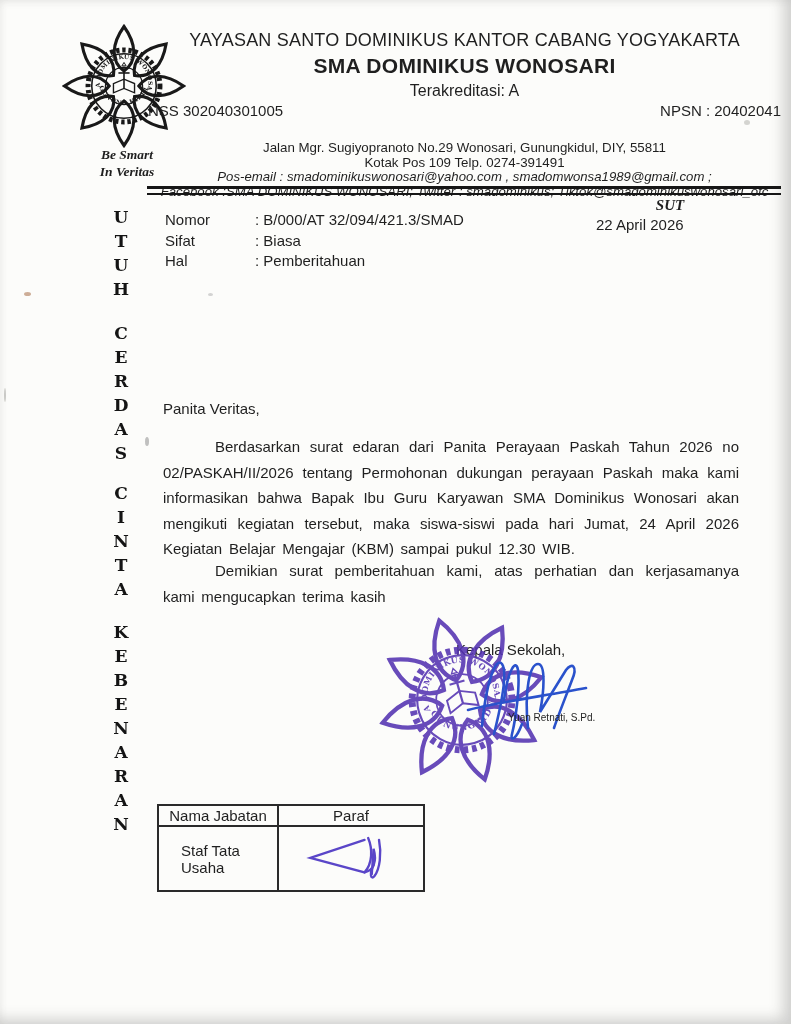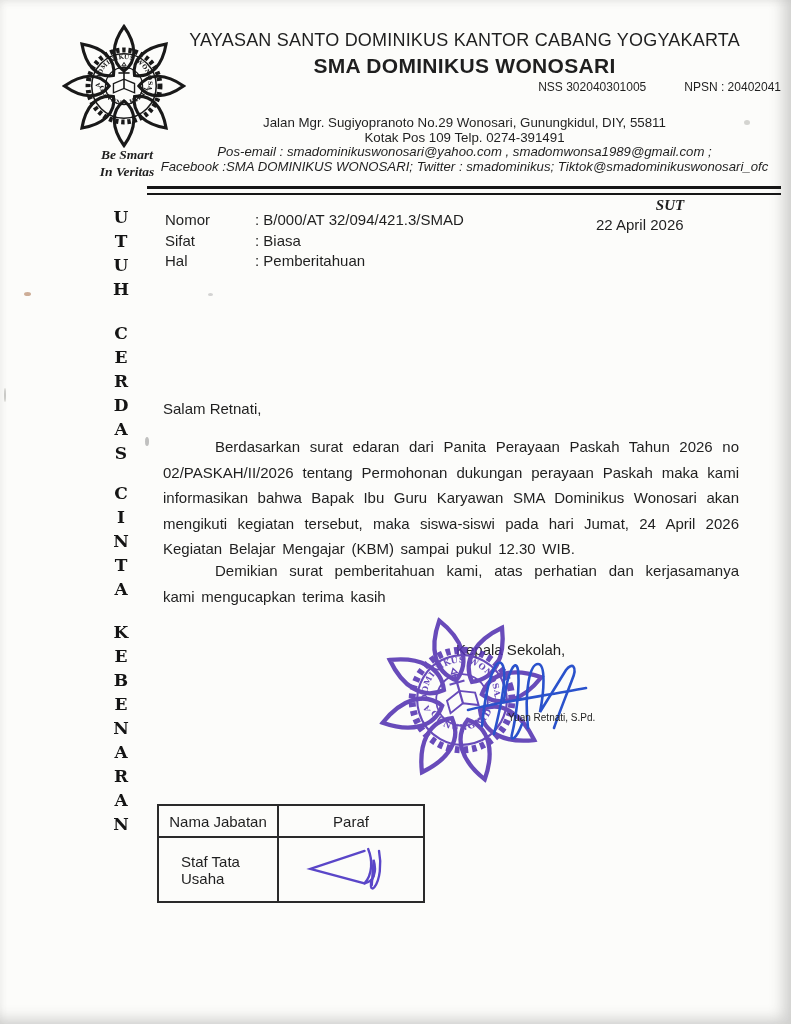--- a/index.html
+++ b/index.html
@@ -13,21 +13,21 @@
 
   
   .logo-box { position:absolute; left:62px; top:24px; width:124px; height:124px; }
   .motto { position:absolute; left:84px; top:146px; width:86px; text-align:center;
            font-family:"Liberation Serif", serif; font-style:italic; font-weight:bold;
            font-size:13.5px; line-height:17px; }
   .head { position:absolute; left:148px; top:30px; width:633px; text-align:center; }
   .head .l1 { font-size:18px; letter-spacing:.2px; }
   .head .l2 { font-size:21px; font-weight:bold; margin-top:3px; letter-spacing:.3px; }
   .head .l3 { font-size:16px; margin-top:4px; }
-  .head .l4 { font-size:12px; margin-top:2px; display:flex; justify-content:flex-end; gap:38px; }
+  .head .l4 { font-size:15px; margin-top:2px; display:flex; justify-content:space-between; gap:19px; }
   .head .l5 { font-size:13.3px; margin-top:21px; }
   .head .l6 { font-size:13.3px; }
   .head .it  { font-size:13.2px; font-style:italic; line-height:14.5px; }
   .rule { position:absolute; left:147px; top:186px; width:634px; height:9px;
           border-top:3.5px solid #161616; border-bottom:2.5px solid #161616; }
 
   
   .sut  { position:absolute; left:640px; top:197px; width:60px; text-align:center;
           font-family:Liberation Serif, serif; font-weight:bold; font-style:italic; font-size:15px; }
   .date { position:absolute; left:596px; top:216px; width:110px; font-size:15px; }
@@ -52,21 +52,21 @@
   
   .sig-title { position:absolute; left:456px; top:641px; font-size:15px; }
   .stamp-box { position:absolute; left:376px; top:614px; width:172px; height:172px;
                transform:rotate(-16deg); color:#5433b2; opacity:.88; }
   .sig-box { position:absolute; left:448px; top:638px; width:150px; height:118px; color:#2a52cc; }
   .sig-name { position:absolute; left:468px; top:712px; font-size:10px;margin-left:40px; }
 
   
   .ptable { position:absolute; left:157px; top:804px; border-collapse:collapse; font-size:15px; }
   .ptable th, .ptable td { border:2px solid #2a2a2a; font-weight:normal; }
-  .ptable th { width:120px; height:32px; text-align:center; padding:1px 4px; }
+  .ptable th { width:120px; height:21px; text-align:center; padding:1px 4px; }
   .ptable th + th { width:112px; }
   .ptable td { height:52px; padding:2px 22px; }
   .ptable td.paraf-cell { text-align:center; vertical-align:middle; color:#5a46c8; }
 
   
   .speck { position:absolute; border-radius:50%; }
   .sp1 { left:24px; top:292px; width:7px;  height:4px; background:#b98c6c; opacity:.7; }
   .sp2 { left:4px;  top:388px; width:2px;  height:14px; background:#9a9a96; opacity:.5; }
   .sp3 { left:145px;top:437px; width:4px;  height:9px; background:#777; opacity:.45; }
   .sp4 { left:208px;top:293px; width:5px;  height:3px; background:#aaa; opacity:.5; }
@@ -117,20 +117,21 @@
     </svg>
   </div>
   <div class="motto">
     <div>Be Smart</div>
     <div>In Veritas</div>
   </div>
 
   <div class="head">
     <div class="l1">YAYASAN SANTO DOMINIKUS KANTOR CABANG YOGYAKARTA</div>
     <div class="l2">SMA DOMINIKUS WONOSARI</div>
+    <div class="l3">Terakreditasi: A</div>
     <div class="l4">
       <span>NSS 302040301005</span>
       <span>NPSN : 20402041</span>
     </div>
     <div class="l5">Jalan  Mgr. Sugiyopranoto No.29 Wonosari, Gunungkidul, DIY,  55811</div>
     <div class="l6">Kotak Pos 109 Telp. 0274-391491</div>
     <div class="it">Pos-email : smadominikuswonosari@yahoo.com , smadomwonsa1989@gmail.com ;</div>
     <div class="it">Facebook :SMA DOMINIKUS WONOSARI; Twitter : smadominikus; Tiktok@smadominikuswonosari_ofc</div>
   </div>
   <div class="rule"></div>
@@ -152,21 +153,21 @@
       <span class="val">: Pemberitahuan</span>
     </div>
   </div>
 
   <div class="vword vw1">UTUH</div>
   <div class="vword vw2">CERDAS</div>
   <div class="vword vw3">CINTA</div>
   <div class="vword vw4">KEBENARAN</div>
 
 
-  <div class="salam">Salam Retnati,</div>
+  <div class="salam">Panita Veritas,</div>
   <div class="para p1">Berdasarkan surat edaran dari Panita Perayaan Paskah Tahun 2026 no 02/PASKAH/II/2026 tentang Permohonan dukungan perayaan Paskah maka kami informasikan bahwa Bapak Ibu Guru Karyawan SMA Dominikus Wonosari akan mengikuti kegiatan tersebut, maka siswa-siswi pada hari Jumat, 24 April 2026 Kegiatan Belajar Mengajar (KBM) sampai pukul 12.30 WIB.</div>
   <div class="para p2">Demikian surat pemberitahuan kami, atas perhatian dan kerjasamanya kami mengucapkan terima kasih</div>
 
   <div class="sig-title">Kepala Sekolah,</div>
 
   <div class="stamp-box">
     <svg viewBox="0 0 200 200" width="172" height="172">
       <use href="#flower"></use>
       <defs>
         <path id="arcST" d="M 62,104 A 39,39 0 1 1 138,104"></path>

